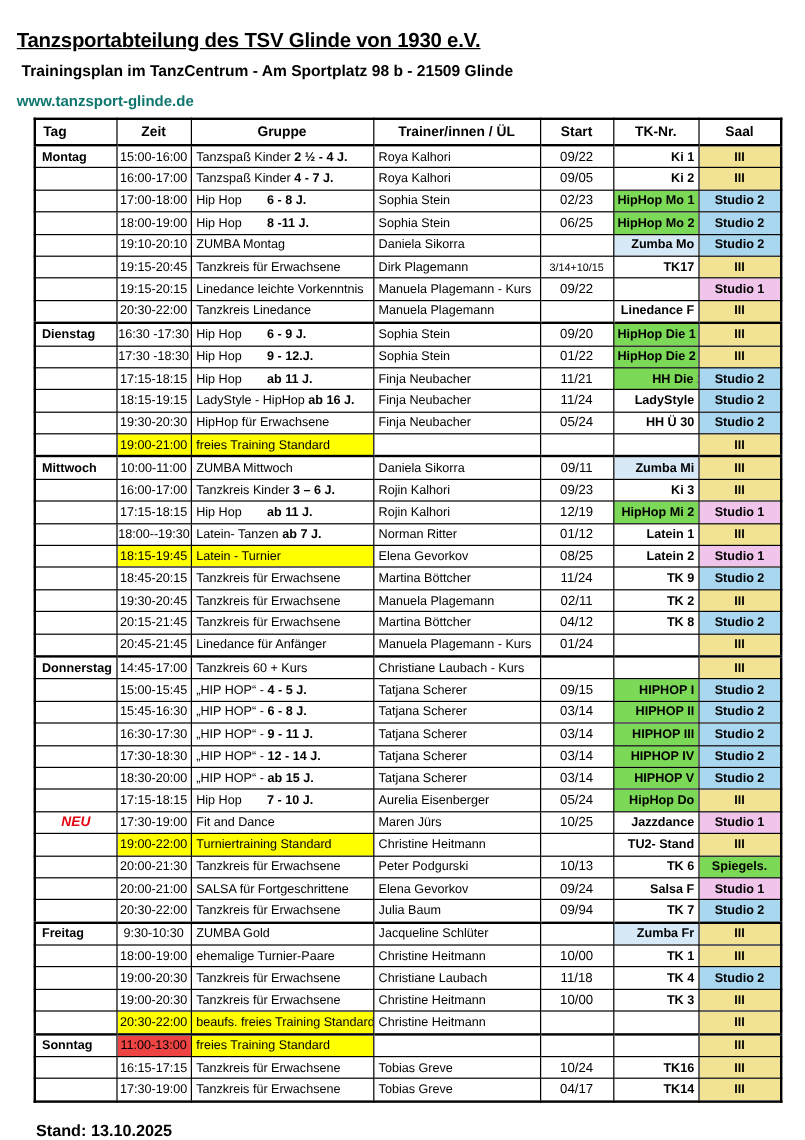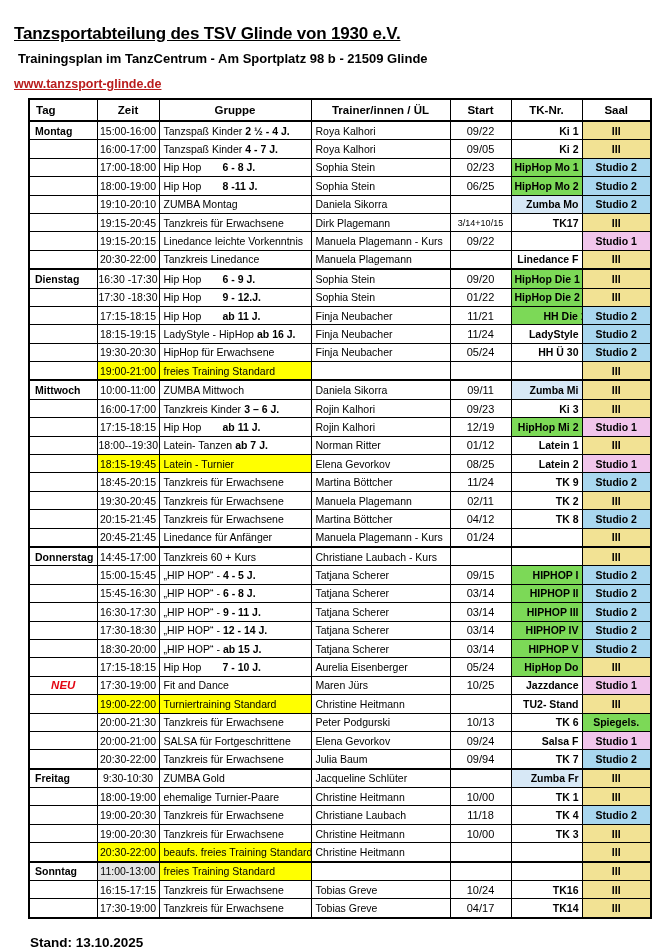--- a/index.html
+++ b/index.html
@@ -47,21 +47,21 @@
   td.c-saal{text-align:center;font-weight:bold;}
   .stand{margin:16px 0 0 30px;font-size:13.5px;font-weight:bold;}
 </style>
 </head>
 <body>
 
 <div class="page">
 
   <h1 class="title">Tanzsportabteilung des TSV Glinde von 1930 e.V.</h1>
   <div class="subtitle">Trainingsplan im TanzCentrum  -  Am Sportplatz 98 b - 21509 Glinde</div>
-  <div class="website" style="color: #b91c1c; text-decoration: underline;">www.tanzsport-glinde.de</div>
+  <div class="website" style="color: #0f766e;">www.tanzsport-glinde.de</div>
 
   <table class="schedule">
     <colgroup>
       <col style="width:68px">
         <col style="width:62px">
         <col style="width:152px">
       <col style="width:139px">
         <col style="width:61px">
         <col style="width:71px">
         <col style="width:69px">
@@ -433,21 +433,21 @@
           <td class="c-tag"></td>
           <td class="c-zeit" style="background: rgb(255, 255, 0);">20:30-22:00</td>
           <td class="c-gruppe" style="background: rgb(255, 255, 0);"><span class="g1">beaufs. freies Training Standard</span></td>
           <td class="c-trainer">Christine Heitmann</td>
           <td class="c-start"></td>
           <td class="c-tk"></td>
           <td class="c-saal" style="background: rgb(242, 226, 148);">III</td>
         </tr>
         <tr class="day-start">
           <td class="c-tag">Sonntag</td>
-          <td class="c-zeit" style="background: #e5e5e5;">11:00-13:00</td>
+          <td class="c-zeit" style="background: #ef4444;">11:00-13:00</td>
           <td class="c-gruppe" style="background: rgb(255, 255, 0);"><span class="g1">freies Training Standard</span></td>
           <td class="c-trainer"></td>
           <td class="c-start"></td>
           <td class="c-tk"></td>
           <td class="c-saal" style="background: rgb(242, 226, 148);">III</td>
         </tr>
         <tr>
           <td class="c-tag"></td>
           <td class="c-zeit">16:15-17:15</td>
           <td class="c-gruppe"><span class="g1">Tanzkreis für Erwachsene</span></td>

